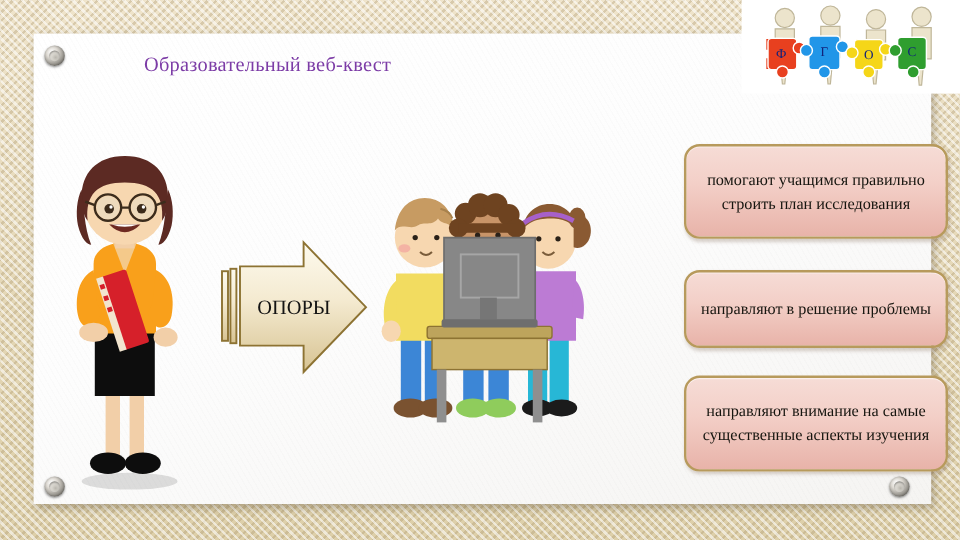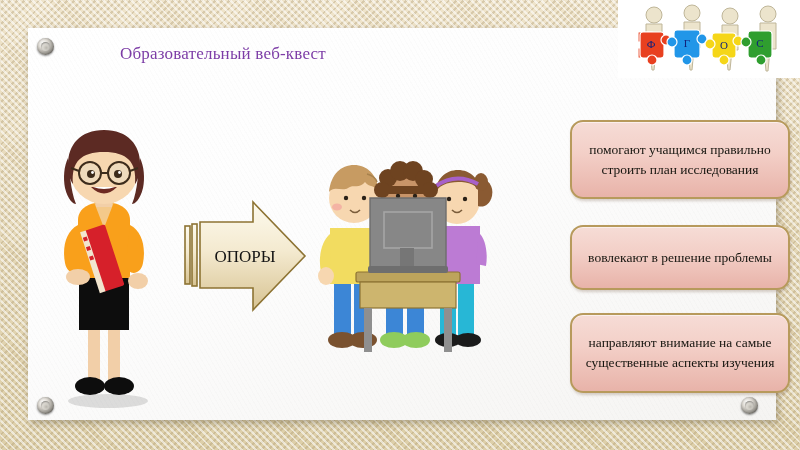--- a/index.html
+++ b/index.html
@@ -263,16 +263,16 @@
     <rect x="52" y="156" width="8" height="44" fill="#8f8f8f"></rect>
     <rect x="132" y="156" width="8" height="44" fill="#8f8f8f"></rect>
 
     <path d="M58 46h76v70H58z" fill="#878787" stroke="#6d6d6d" stroke-width="1.4"></path>
     <rect x="72" y="60" width="48" height="36" fill="none" stroke="#a6a6a6" stroke-width="1.6"></rect>
     <rect x="88" y="96" width="14" height="18" fill="#767676"></rect>
     <rect x="56" y="114" width="80" height="7" rx="2" fill="#6e6e6e"></rect>
   </svg>
 
   <div class="callout" id="callout-1">помогают учащимся правильно строить план исследования</div>
-  <div class="callout" id="callout-2">вовлекают  в решение проблемы</div>
+  <div class="callout" id="callout-2">направляют  в решение проблемы</div>
   <div class="callout" id="callout-3">направляют внимание на самые существенные аспекты изучения</div>
 
 </div>
 
 </body></html>

